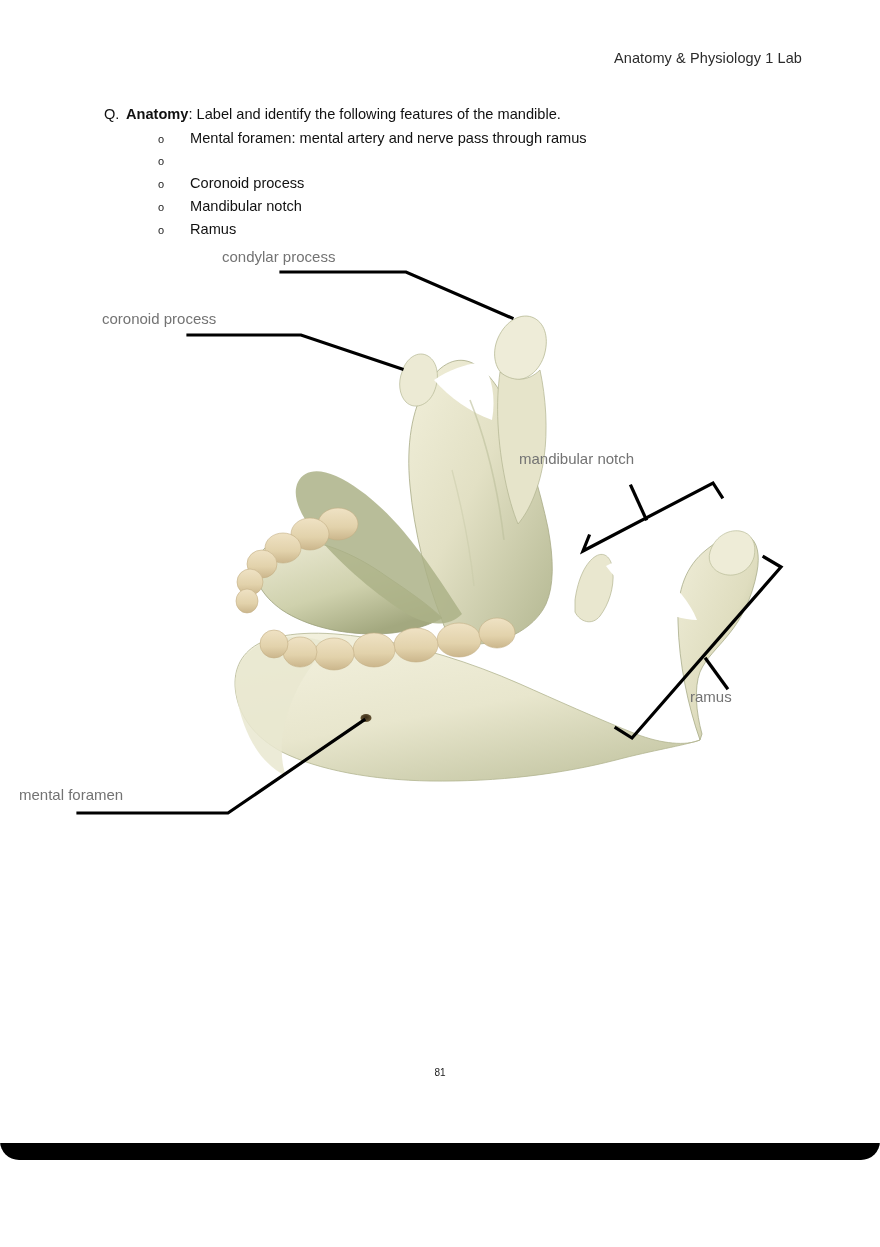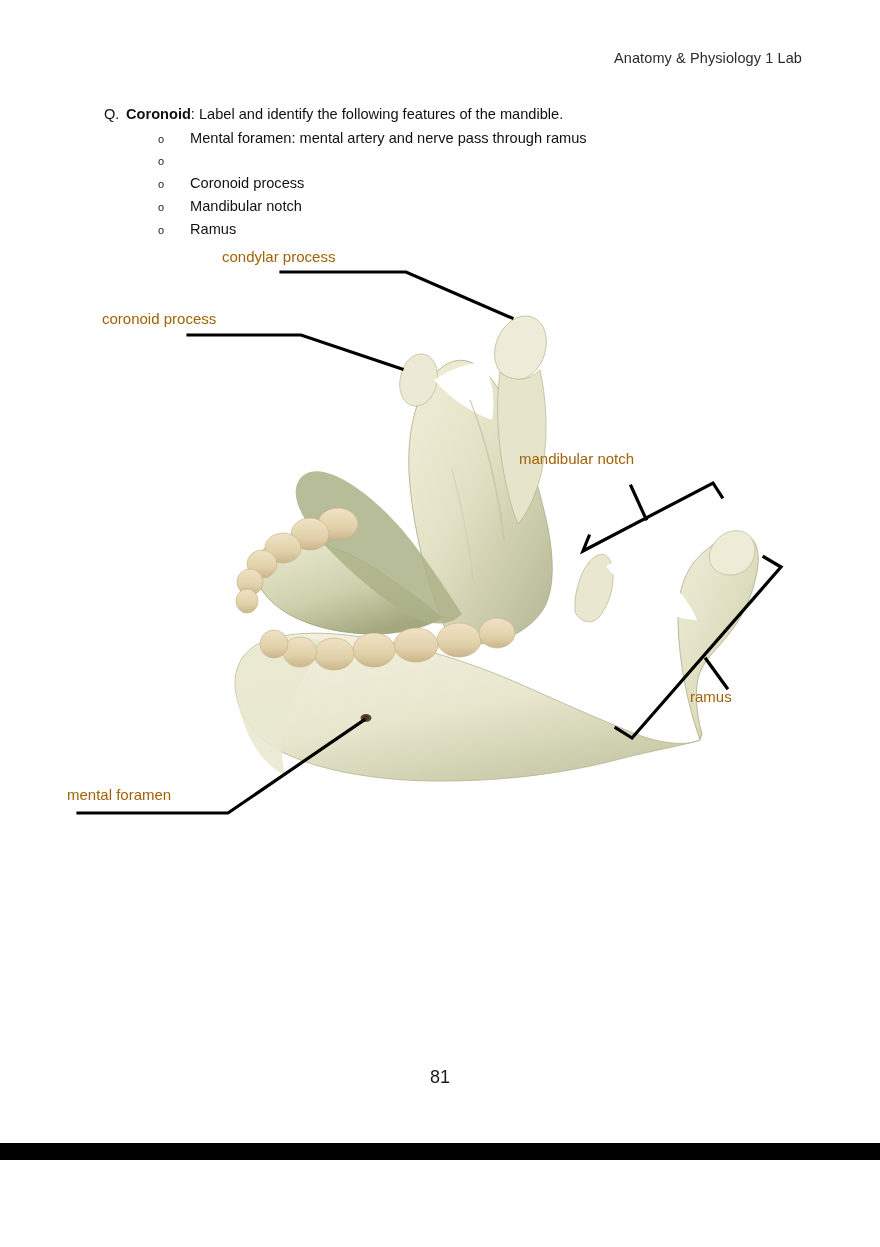--- a/index.html
+++ b/index.html
@@ -10,20 +10,21 @@
   body {
     font-family: "Liberation Sans", sans-serif;
     color: #1a1a1a;
   }
   #page {
     position: relative;
     width: 880px;
     height: 1160px;
     background: #ffffff;
     overflow: hidden;
+    border-radius: 19px;
   }
 
   
   .header {
     position: absolute;
     top: 50px;
     right: 78px;
     font-size: 14.5px;
     color: #2b2b2b;
     letter-spacing: 0.1px;
@@ -80,37 +81,37 @@
     top: 232px;
     width: 880px;
     height: 620px;
   }
   .figure svg {
     display: block;
   }
   .fig-label {
     position: absolute;
     font-size: 15px;
-    color: #a16207;
+    color: #737373;
     white-space: nowrap;
   }
   .lbl-condylar   { left: 222px; top: 248px; }
   .lbl-coronoid   { left: 102px; top: 310px; }
   .lbl-notch      { left: 519px; top: 450px; }
   .lbl-ramus      { left: 690px; top: 688px; }
-  .lbl-mental     { left: 19px;  top: 786px; margin-left: 48px; }
+  .lbl-mental     { left: 19px;  top: 786px; }
 
   
   .page-number {
     position: absolute;
     left: 0;
     right: 0;
     top: 1067px;
     text-align: center;
-    font-size: 18px;
+    font-size: 10px;
     color: #1a1a1a;
   }
 
   
   .bottom-band {
     position: absolute;
     left: 0;
     top: 1143px;
     width: 880px;
     height: 104px;
@@ -120,21 +121,21 @@
 </head>
 <body>
 
 <div id="page">
 
   <div class="header">Anatomy &amp; Physiology 1 Lab</div>
 
   <div class="question-block">
     <div class="question-line">
       <span class="q-marker">Q.</span>
-      <span class="q-text"><strong>Coronoid</strong><span>: Label and identify the following features of the mandible.</span></span>
+      <span class="q-text"><strong>Anatomy</strong><span>: Label and identify the following features of the mandible.</span></span>
     </div>
     <div class="bullet-list">
       <div class="bullet-item">
         <span class="bullet-marker">o</span>
         <span class="bullet-text">Mental foramen:  mental artery and nerve pass through ramus</span>
       </div>
       <div class="bullet-item">
         <span class="bullet-marker">o</span>
       </div>
       <div class="bullet-item">

